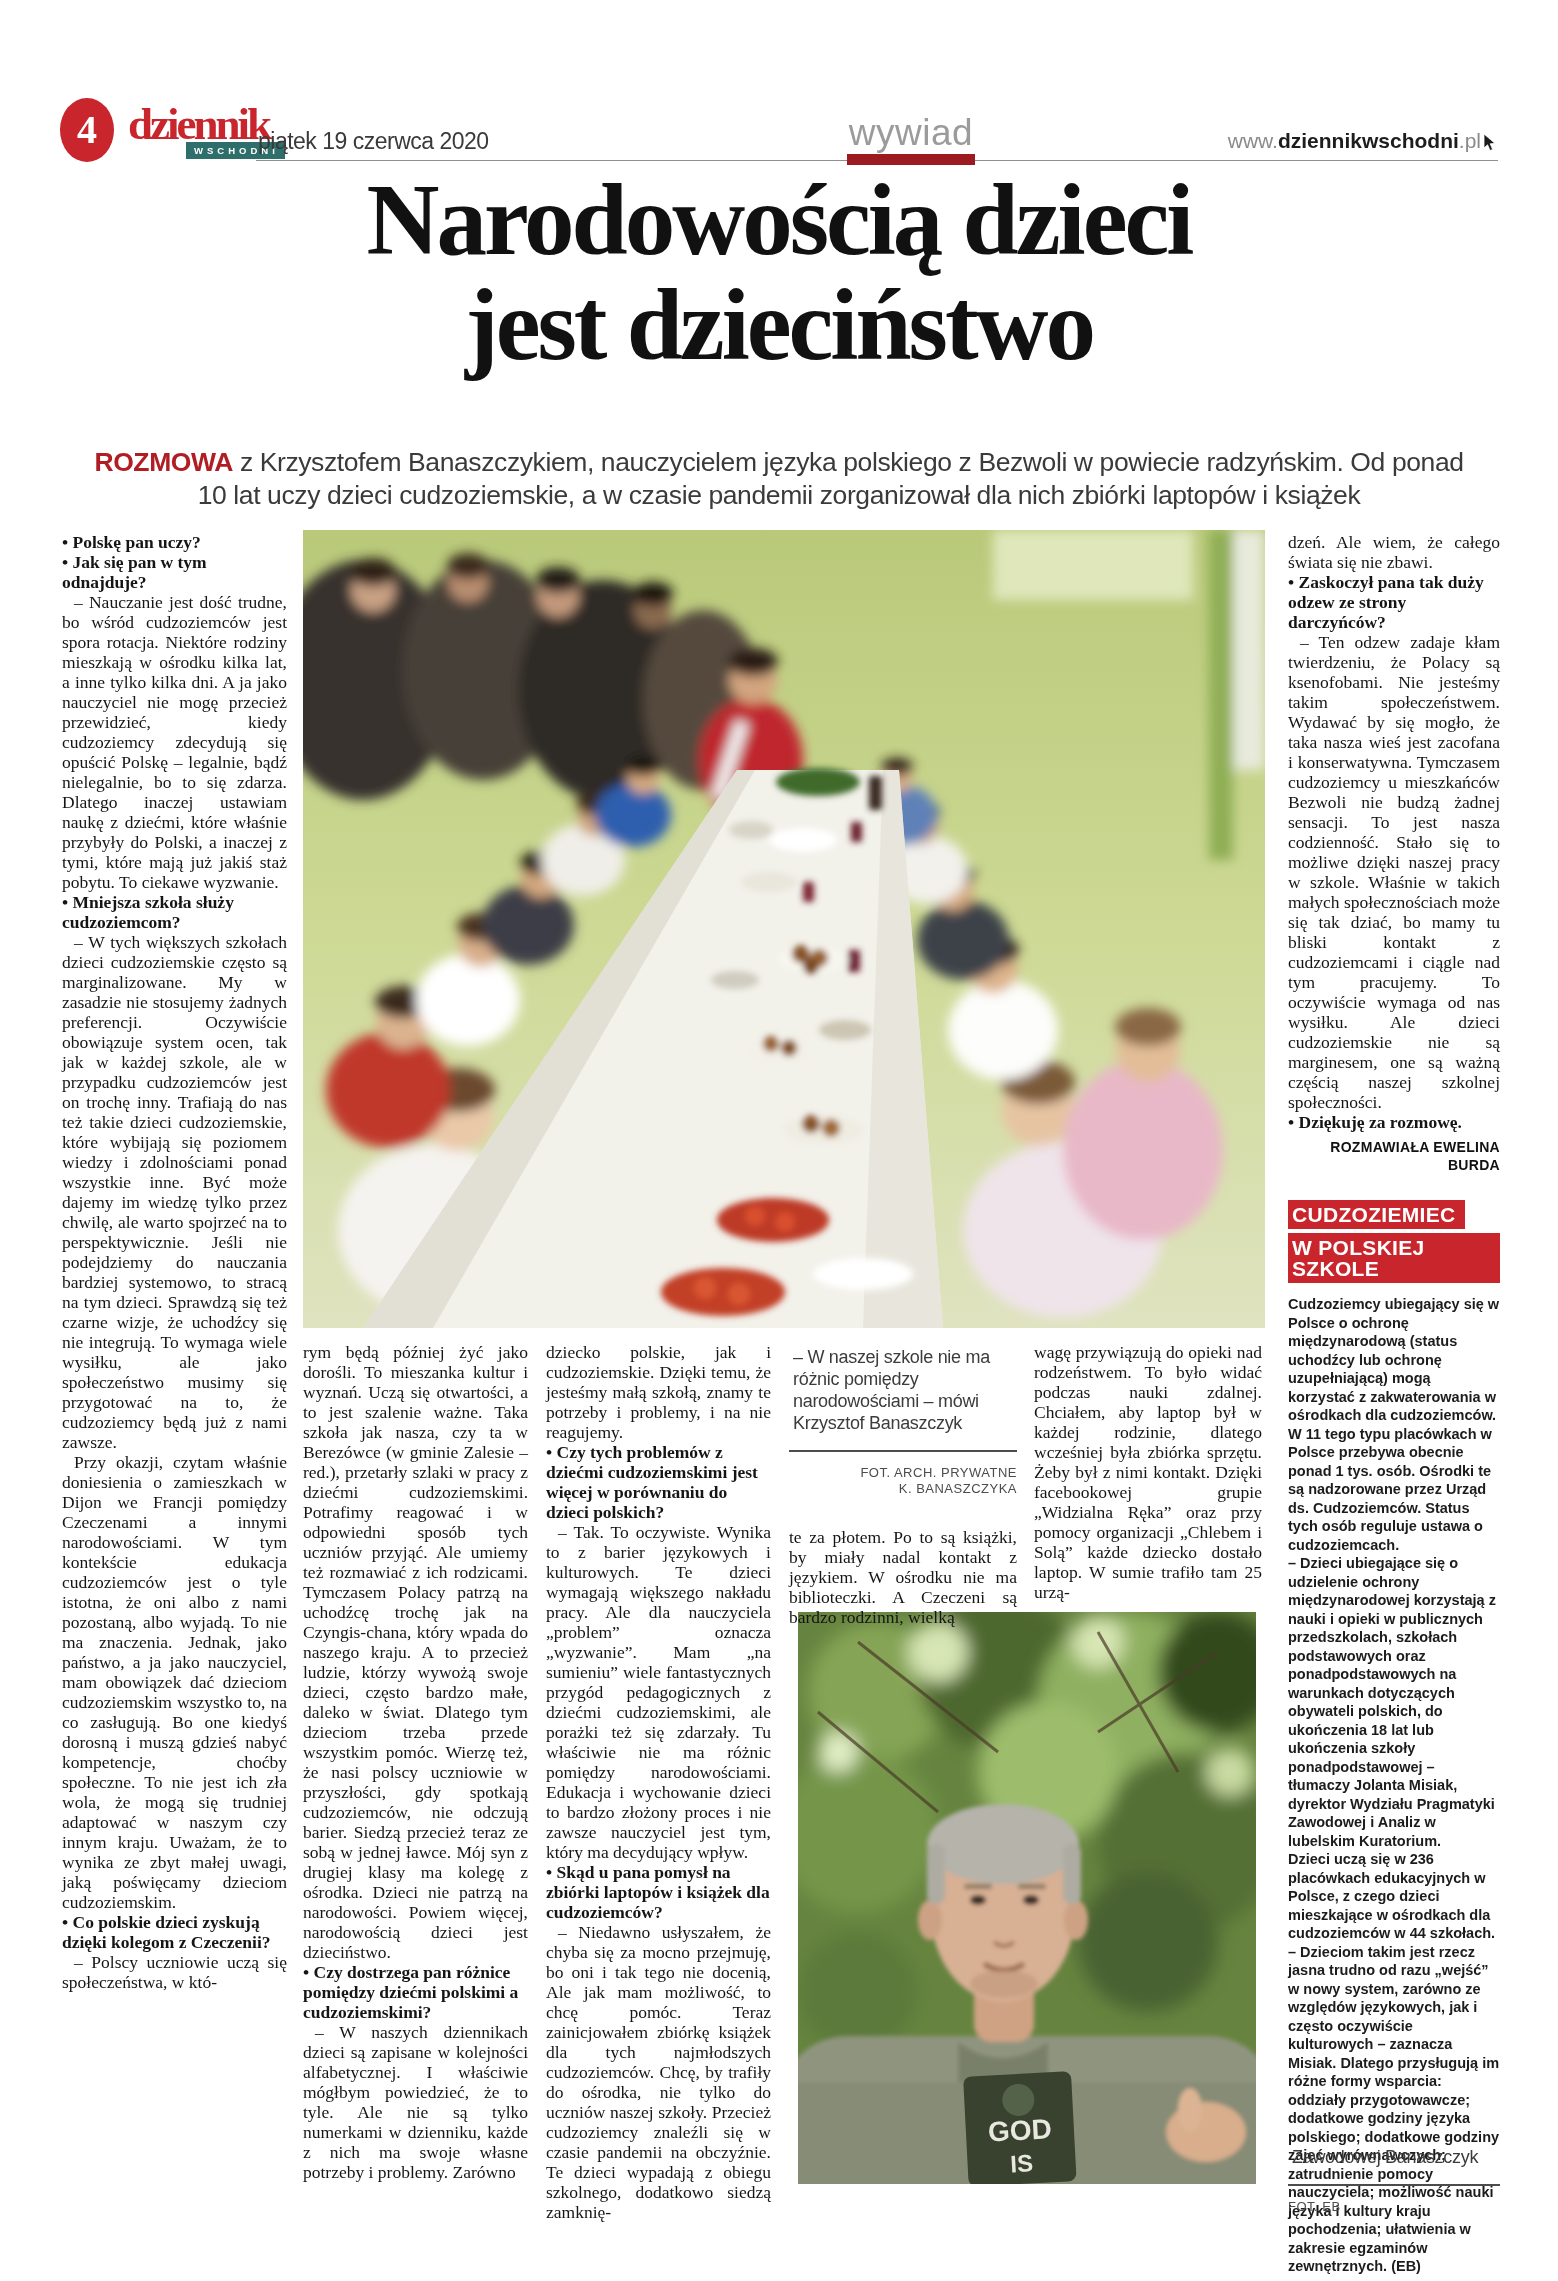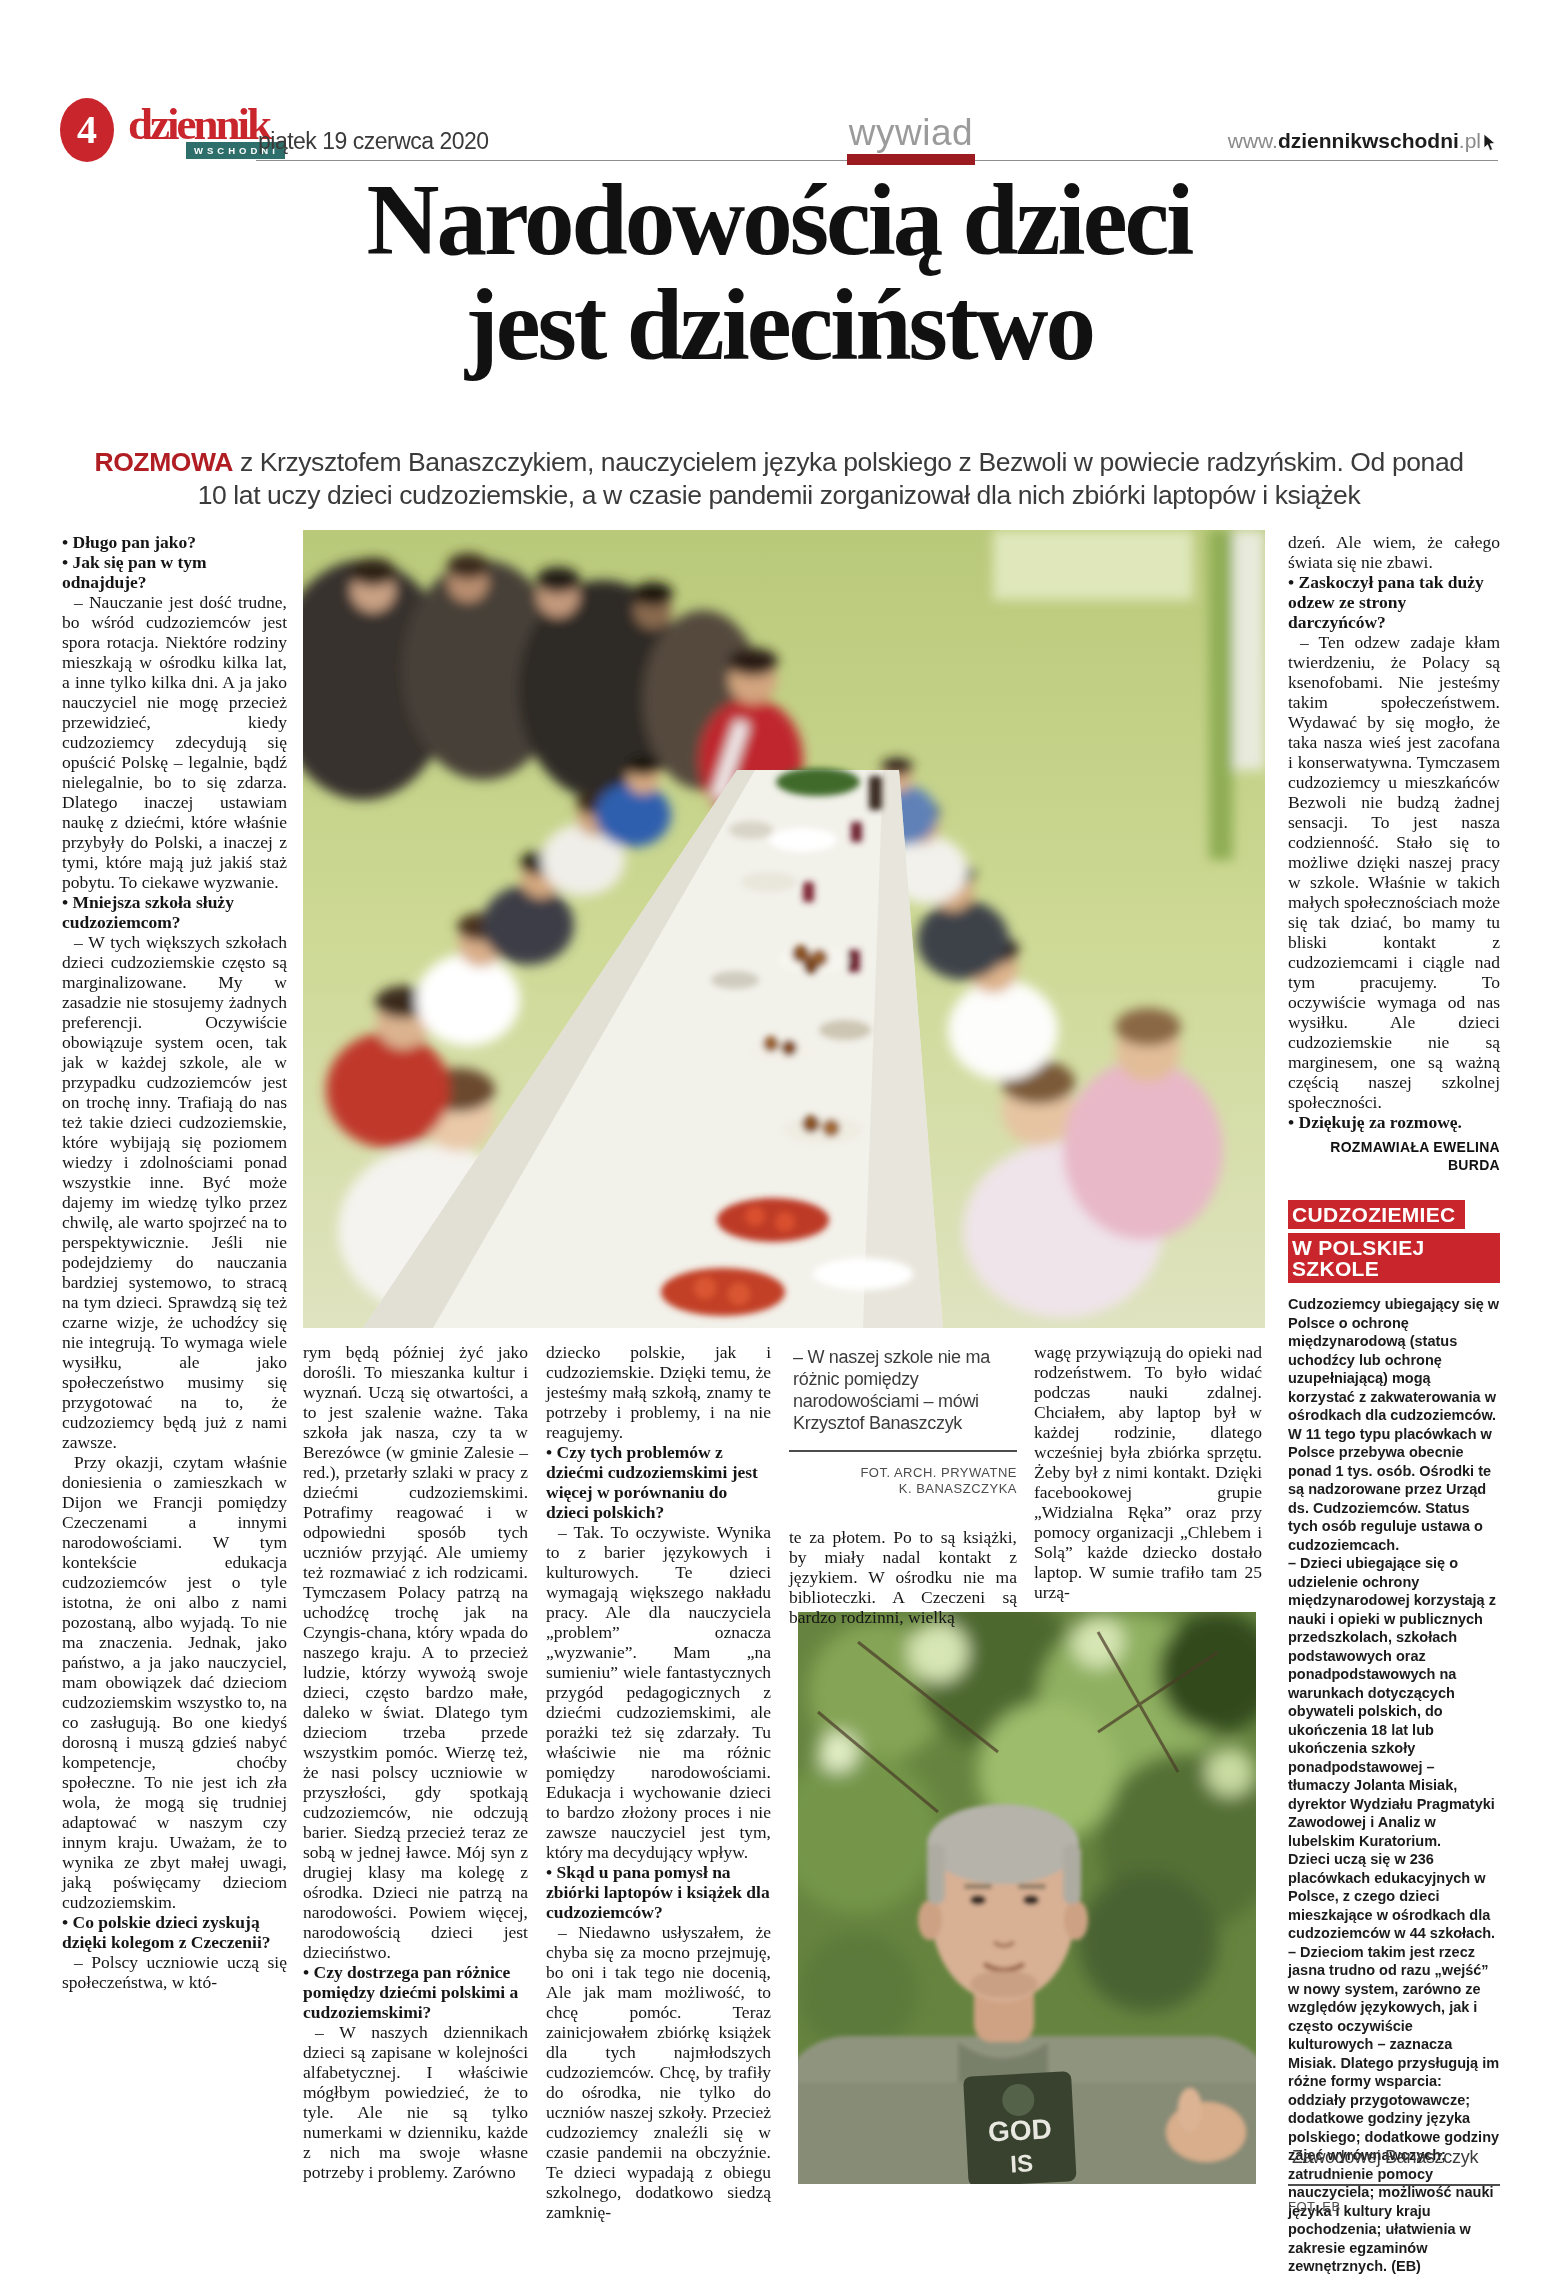--- a/index.html
+++ b/index.html
@@ -270,21 +270,21 @@
       <g transform="rotate(-3 220 520)">
         <rect x="168" y="462" width="108" height="110" rx="8" fill="#38422f"></rect>
         <circle cx="222" cy="488" r="16" fill="#55624a"></circle>
         <text x="222" y="528" text-anchor="middle" font-family="Liberation Sans, sans-serif" font-weight="bold" font-size="28" fill="#e8e8e0">GOD</text>
         <text x="222" y="560" text-anchor="middle" font-family="Liberation Sans, sans-serif" font-weight="bold" font-size="24" fill="#e8e8e0">IS</text>
       </g>
     </svg>
   </div>
 
   <div class="col" id="col1">
-      <p class="para q">• Długo pan jako?</p>
+      <p class="para q">• Polskę pan uczy?</p>
       <p class="para q">• Jak się pan w tym odnajduje?</p>
       <p class="para a">– Nauczanie jest dość trudne, bo wśród cudzoziemców jest spora rotacja. Niektóre rodziny mieszkają w ośrodku kilka lat, a inne tylko kilka dni. A ja jako nauczyciel nie mogę przecież przewidzieć, kiedy cudzoziemcy zdecydują się opuścić Polskę – legalnie, bądź nielegalnie, bo to się zdarza. Dlatego inaczej ustawiam naukę z dziećmi, które właśnie przybyły do Polski, a inaczej z tymi, które mają już jakiś staż pobytu. To ciekawe wyzwanie.</p>
       <p class="para q">• Mniejsza szkoła służy cudzoziemcom?</p>
       <p class="para a">– W tych większych szkołach dzieci cudzoziemskie często są marginalizowane. My w zasadzie nie stosujemy żadnych preferencji. Oczywiście obowiązuje system ocen, tak jak w każdej szkole, ale w przypadku cudzoziemców jest on trochę inny. Trafiają do nas też takie dzieci cudzoziemskie, które wybijają się poziomem wiedzy i zdolnościami ponad wszystkie inne. Być może dajemy im wiedzę tylko przez chwilę, ale warto spojrzeć na to perspektywicznie. Jeśli nie podejdziemy do nauczania bardziej systemowo, to stracą na tym dzieci. Sprawdzą się też czarne wizje, że uchodźcy się nie integrują. To wymaga wiele wysiłku, ale jako społeczeństwo musimy się przygotować na to, że cudzoziemcy będą już z nami zawsze.</p>
       <p class="para a">Przy okazji, czytam właśnie doniesienia o zamieszkach w Dijon we Francji pomiędzy Czeczenami a innymi narodowościami. W tym kontekście edukacja cudzoziemców jest o tyle istotna, że oni albo z nami pozostaną, albo wyjadą. To nie ma znaczenia. Jednak, jako państwo, a ja jako nauczyciel, mam obowiązek dać dzieciom cudzoziemskim wszystko to, na co zasługują. Bo one kiedyś dorosną i muszą gdzieś nabyć kompetencje, choćby społeczne. To nie jest ich zła wola, że mogą się trudniej adaptować w naszym czy innym kraju. Uważam, że to wynika ze zbyt małej uwagi, jaką poświęcamy dzieciom cudzoziemskim.</p>
       <p class="para q">• Co polskie dzieci zyskują dzięki kolegom z Czeczenii?</p>
       <p class="para a">– Polscy uczniowie uczą się społeczeństwa, w któ-</p>
     </div>
   <div class="col" id="col2">
       <p class="para cont">rym będą później żyć jako dorośli. To mieszanka kultur i wyznań. Uczą się otwartości, a to jest szalenie ważne. Taka szkoła jak nasza, czy ta w Berezówce (w gminie Zalesie – red.), przetarły szlaki w pracy z dziećmi cudzoziemskimi. Potrafimy reagować i w odpowiedni sposób tych uczniów przyjąć. Ale umiemy też rozmawiać z ich rodzicami. Tymczasem Polacy patrzą na uchodźcę trochę jak na Czyngis-chana, który wpada do naszego kraju. A to przecież ludzie, którzy wywożą swoje dzieci, często bardzo małe, daleko w świat. Dlatego tym dzieciom trzeba przede wszystkim pomóc. Wierzę też, że nasi polscy uczniowie w przyszłości, gdy spotkają cudzoziemców, nie odczują barier. Siedzą przecież teraz ze sobą w jednej ławce. Mój syn z drugiej klasy ma kolegę z ośrodka. Dzieci nie patrzą na narodowości. Powiem więcej, narodowością dzieci jest dzieciństwo.</p>

